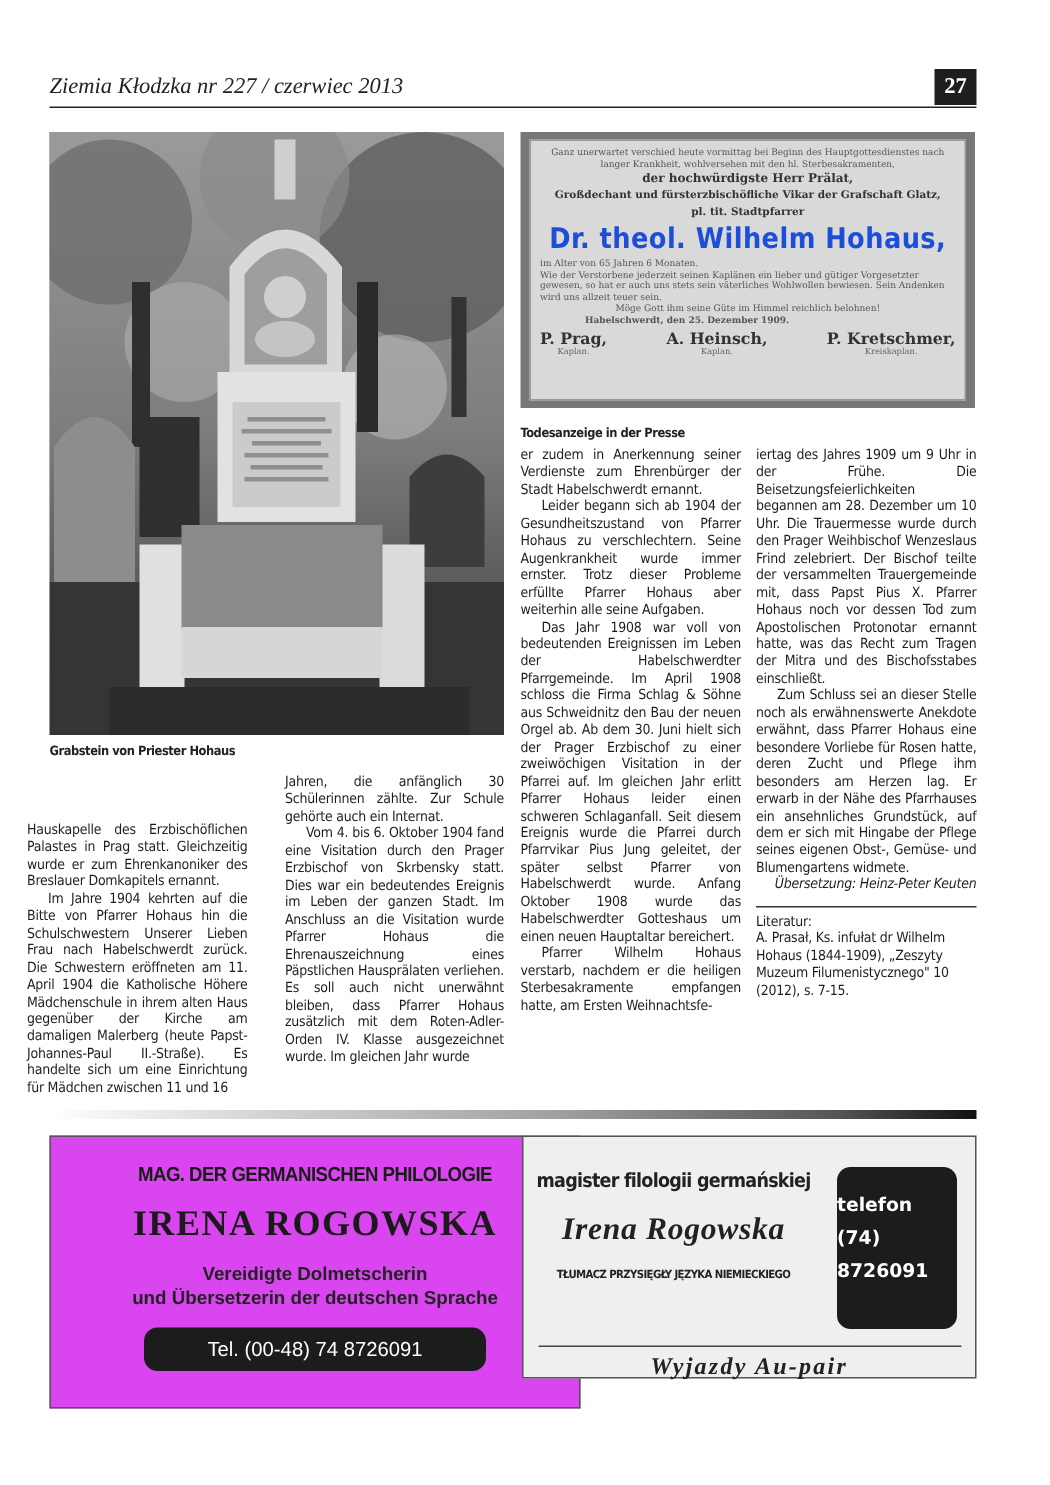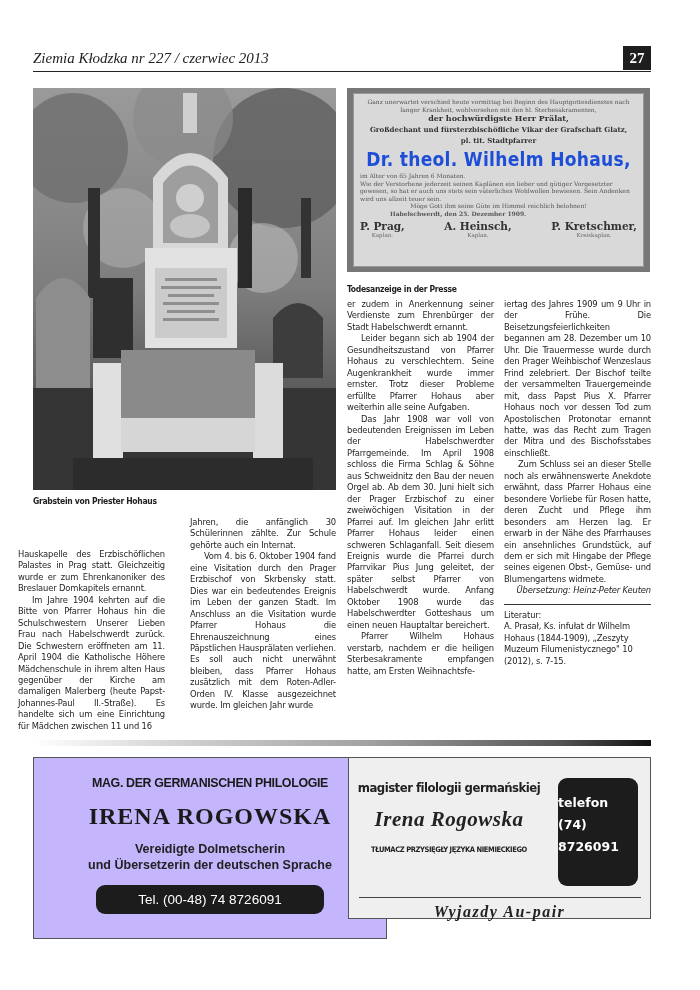--- a/index.html
+++ b/index.html
@@ -27,21 +27,21 @@
 
   .col { position: absolute; font-family: "DejaVu Sans Condensed", "DejaVu Sans", sans-serif; font-size: 9.3px; line-height: 11.45px; text-align: justify; color: #1d1d1d; letter-spacing: -0.15px; }
   .col p { margin: 0; }
   .col p.ind { text-indent: 14px; }
   .right { text-align: right; font-style: italic; }
   .lit-rule { border-top: 1px solid #333; margin: 8px 0 4px 0; }
   .lit { text-align: left; }
 
   .bar { position: absolute; left: 33px; top: 740px; width: 618px; height: 6px; background: linear-gradient(to right, #ffffff 0%, #d0d0d0 25%, #a0a0a0 55%, #555 85%, #111 100%); }
 
-  .ad1 { position: absolute; left: 33px; top: 757px; width: 354px; height: 182px; border: 1px solid #555; background: #c4b5fd; text-align: center; }
+  .ad1 { position: absolute; left: 33px; top: 757px; width: 354px; height: 182px; border: 1px solid #555; background: #d946ef; text-align: center; }
   .ad1-top { font-family: "Liberation Sans", sans-serif; font-weight: bold; font-size: 13.5px; margin-top: 17px; letter-spacing: -0.4px; transform: scaleX(0.92); }
   .ad1-name { font-family: "Liberation Serif", serif; font-weight: bold; font-size: 24px; margin-top: 13px; letter-spacing: 1px; }
   .ad1-desc { font-family: "Liberation Sans", sans-serif; font-weight: bold; font-size: 12.5px; line-height: 16px; margin-top: 11px; color: #222; }
   .ad1-tel { display: block; width: 228px; height: 29px; margin: 12px auto 0; background: #1c1c1c; color: #fff; border-radius: 9px; font-family: "Liberation Sans", sans-serif; font-weight: normal; font-size: 13.5px; line-height: 29px; }
 
   .ad2 { position: absolute; left: 348px; top: 757px; width: 303px; height: 162px; border: 1px solid #555; background: #efefef; }
   .ad2-left { position: absolute; left: 0; top: 0; width: 200px; text-align: center; }
   .ad2-top { font-family: "DejaVu Sans Condensed", "DejaVu Sans", sans-serif; font-weight: bold; font-size: 13px; margin-top: 22px; letter-spacing: -0.5px; color: #222; }
   .ad2-name { font-family: "Liberation Serif", serif; font-style: italic; font-weight: bold; font-size: 21px; margin-top: 12px; color: #222; letter-spacing: 0.5px; }
   .ad2-sub { font-family: "DejaVu Sans Condensed", "DejaVu Sans", sans-serif; font-weight: bold; font-size: 7.5px; margin-top: 13px; letter-spacing: -0.4px; color: #222; }

